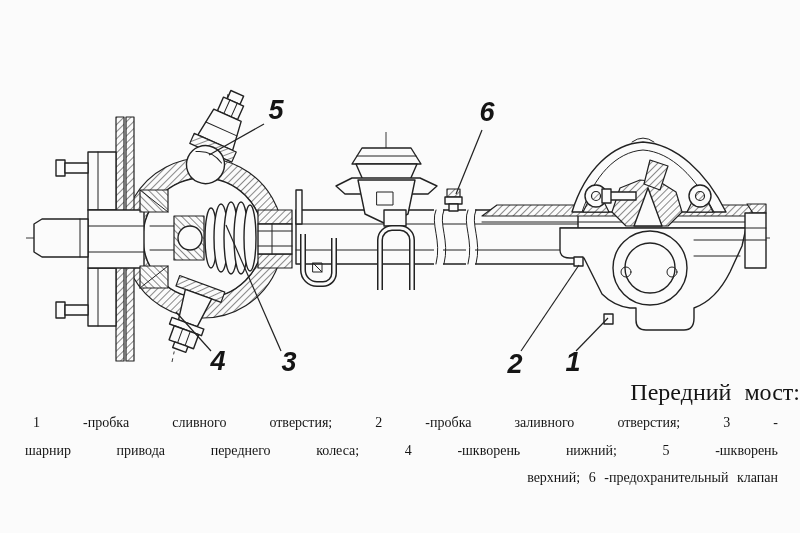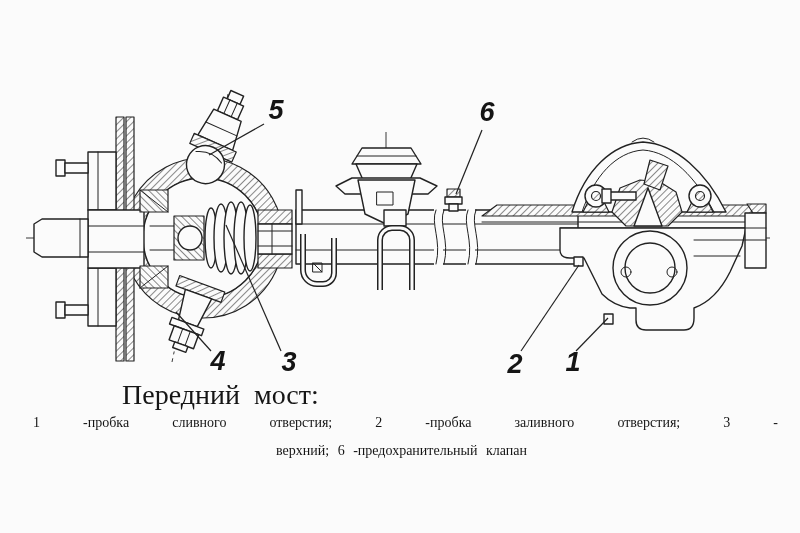--- a/index.html
+++ b/index.html
@@ -20,29 +20,29 @@
   .h2{fill:url(#hx2);stroke:var(--ink);stroke-width:1.2;stroke-linejoin:round;}
   .cl{stroke:var(--ink);stroke-width:0.9;fill:none;stroke-dasharray:16 4 3 4;}
   .leader{stroke:var(--ink);stroke-width:1.2;fill:none;}
   .callout{
     position:absolute;width:26px;text-align:center;
     font-family:"Liberation Sans", sans-serif;font-weight:bold;font-style:italic;
     font-size:27px;line-height:28px;color:var(--text);
   }
   .caption-title{
     position:absolute;top:379px;left:122px;width:678px;height:26px;
-    text-align:left;font-size:28px;word-spacing:7px;white-space:nowrap;
+    text-align:right;font-size:24px;word-spacing:7px;white-space:nowrap;
   }
   .legend{
     position:absolute;top:409px;left:25px;width:753px;
     font-size:14px;line-height:27.5px;
   }
   .legend .jline{text-align:justify;text-align-last:justify;}
   .legend .line1{text-indent:8px;}
-  .legend .lastline{text-align:center;word-spacing:5px;}
+  .legend .lastline{text-align:right;word-spacing:5px;}
 </style>
 </head>
 <body>
 
 <div class="page">
 
   <svg width="800" height="533" viewBox="0 0 800 533">
     <defs>
       <pattern id="hx" patternUnits="userSpaceOnUse" width="5" height="5" patternTransform="rotate(45)">
         <rect width="5" height="5" fill="#fbfbfb"></rect>
@@ -212,16 +212,17 @@
   <span class="callout" style="left:560px;top:348px;">1</span>
   <span class="callout" style="left:502px;top:350px;">2</span>
   <span class="callout" style="left:276px;top:348px;">3</span>
   <span class="callout" style="left:205px;top:347px;">4</span>
   <span class="callout" style="left:263px;top:96px;">5</span>
   <span class="callout" style="left:474px;top:98px;">6</span>
 
   <div class="caption-title">Передний мост:</div>
   <div class="legend">
     <div class="jline line1">1 -пробка сливного отверстия; 2 -пробка заливного отверстия; 3 -</div>
+    <div class="jline">шарнир привода переднего колеса; 4 -шкворень нижний; 5 -шкворень</div>
     <div class="lastline">верхний; 6 -предохранительный клапан</div>
   </div>
 
 </div>
 
 </body></html>

